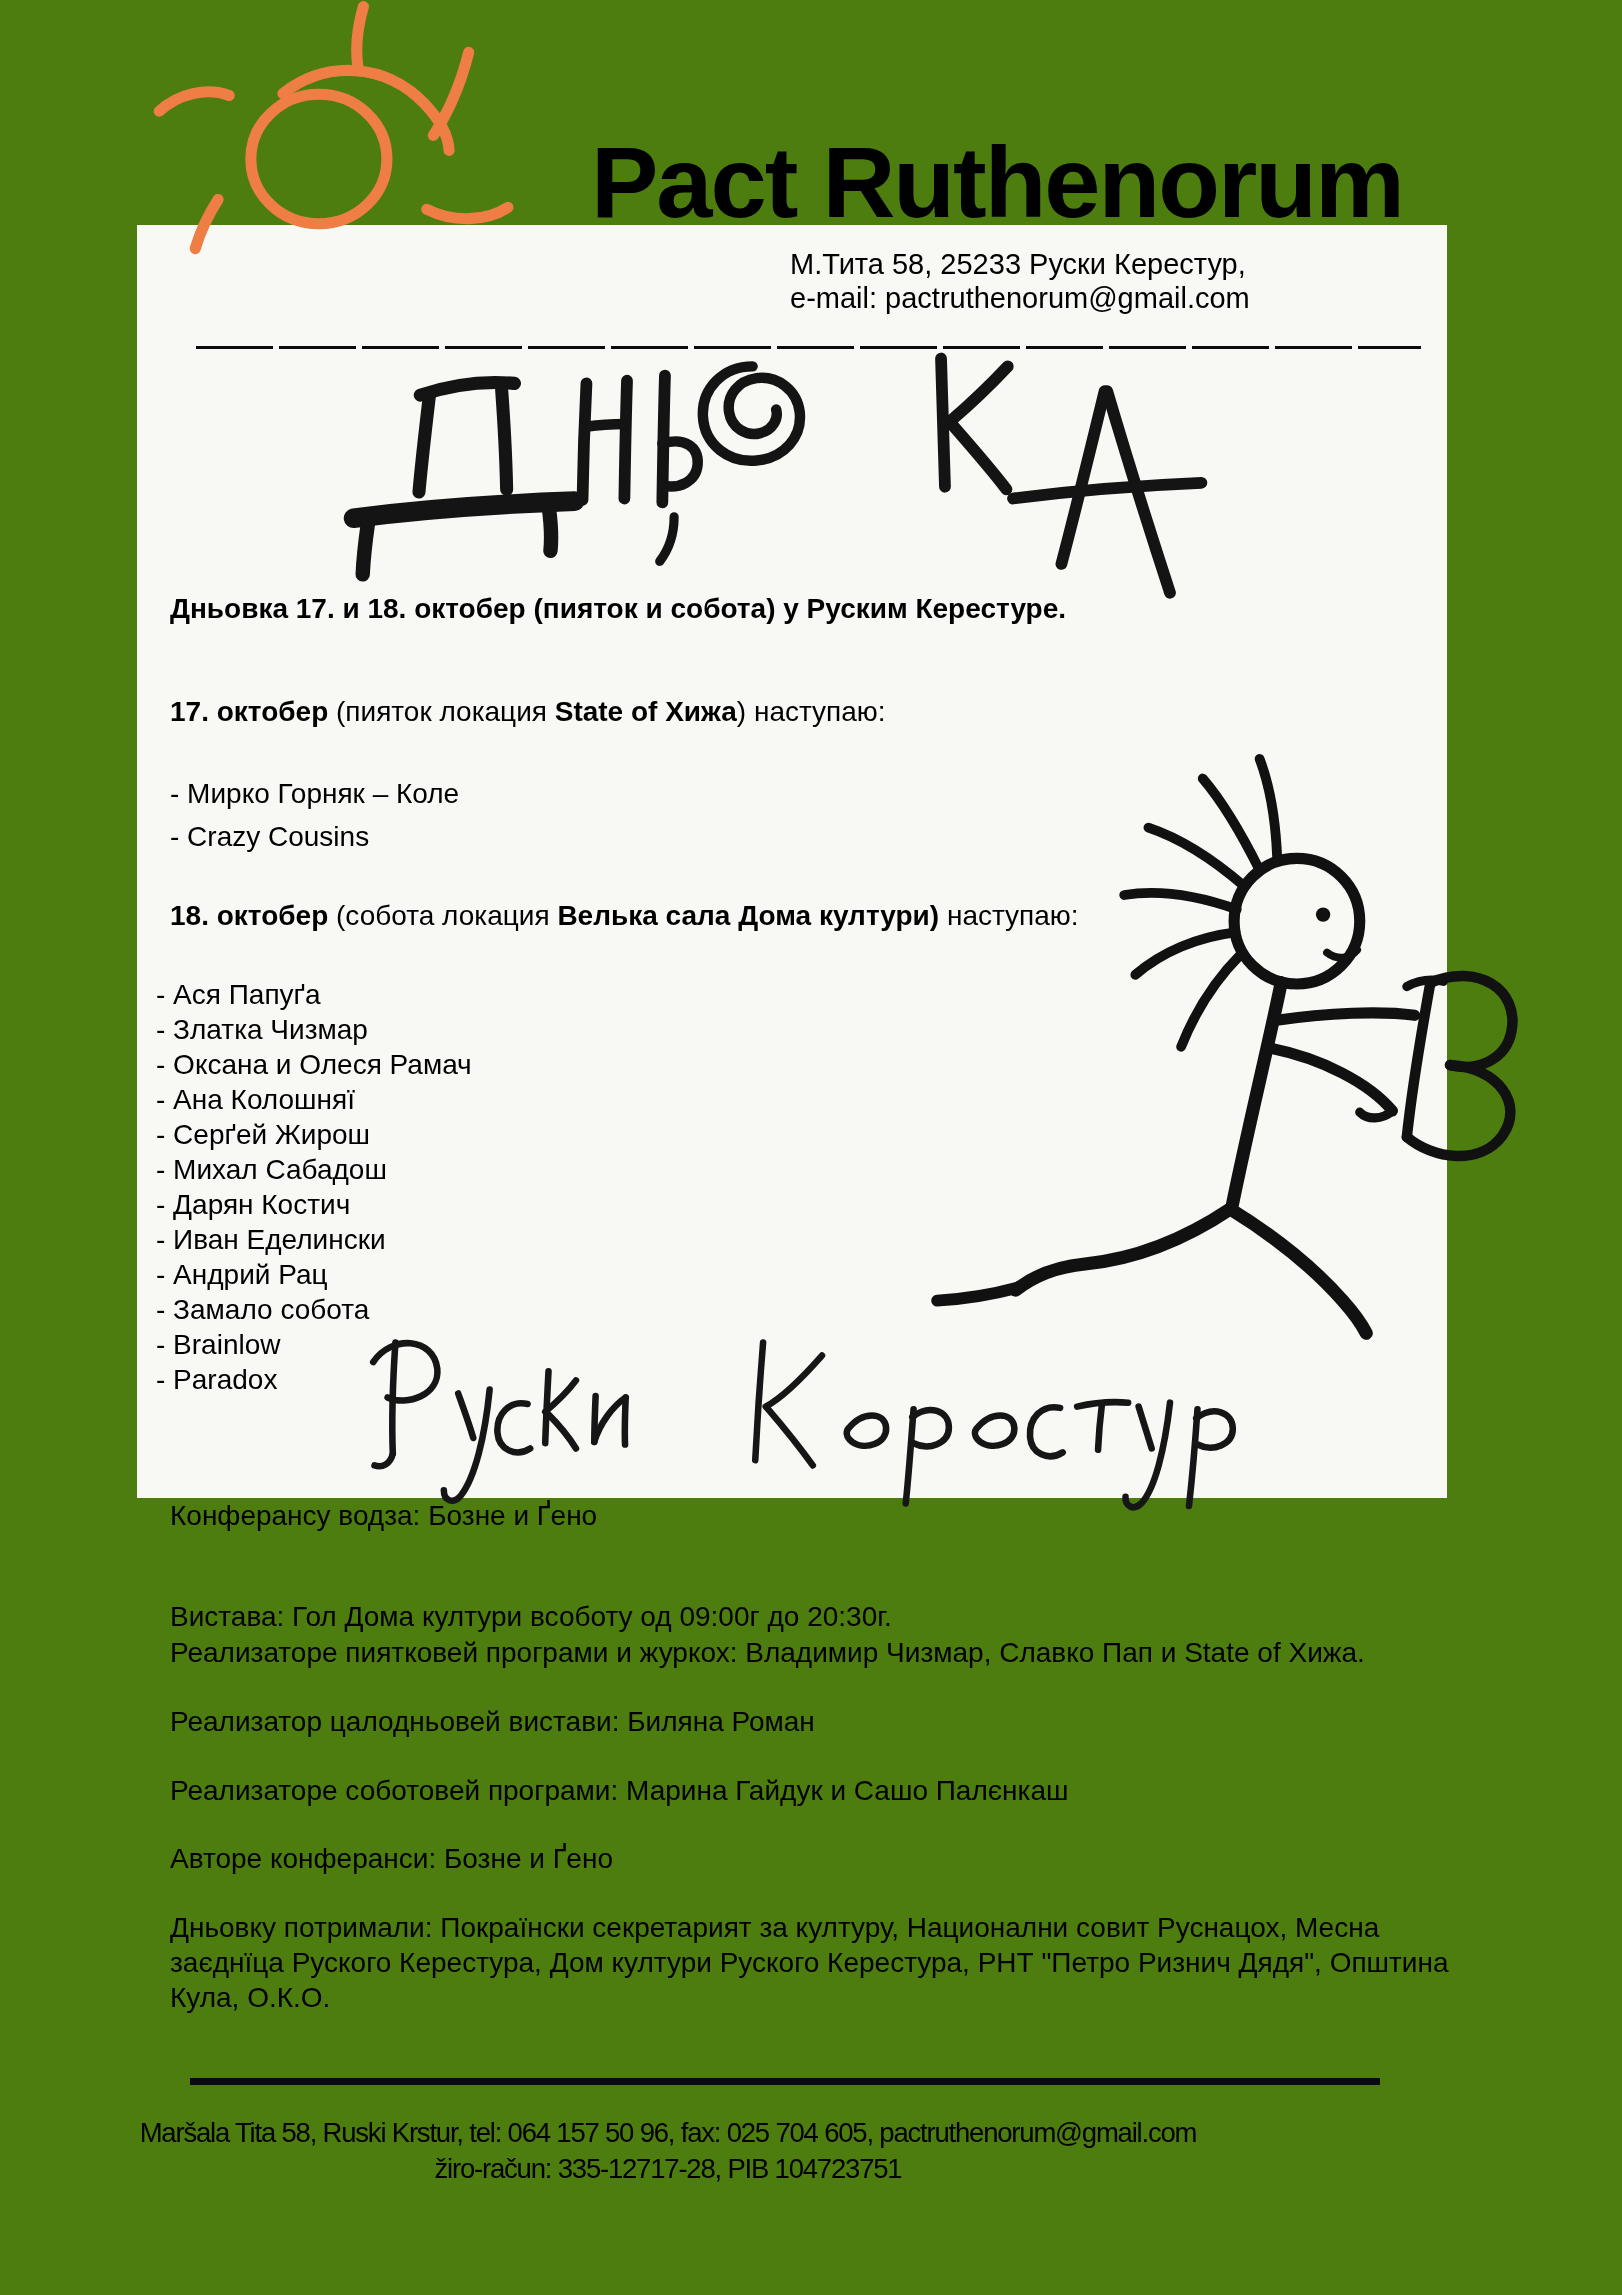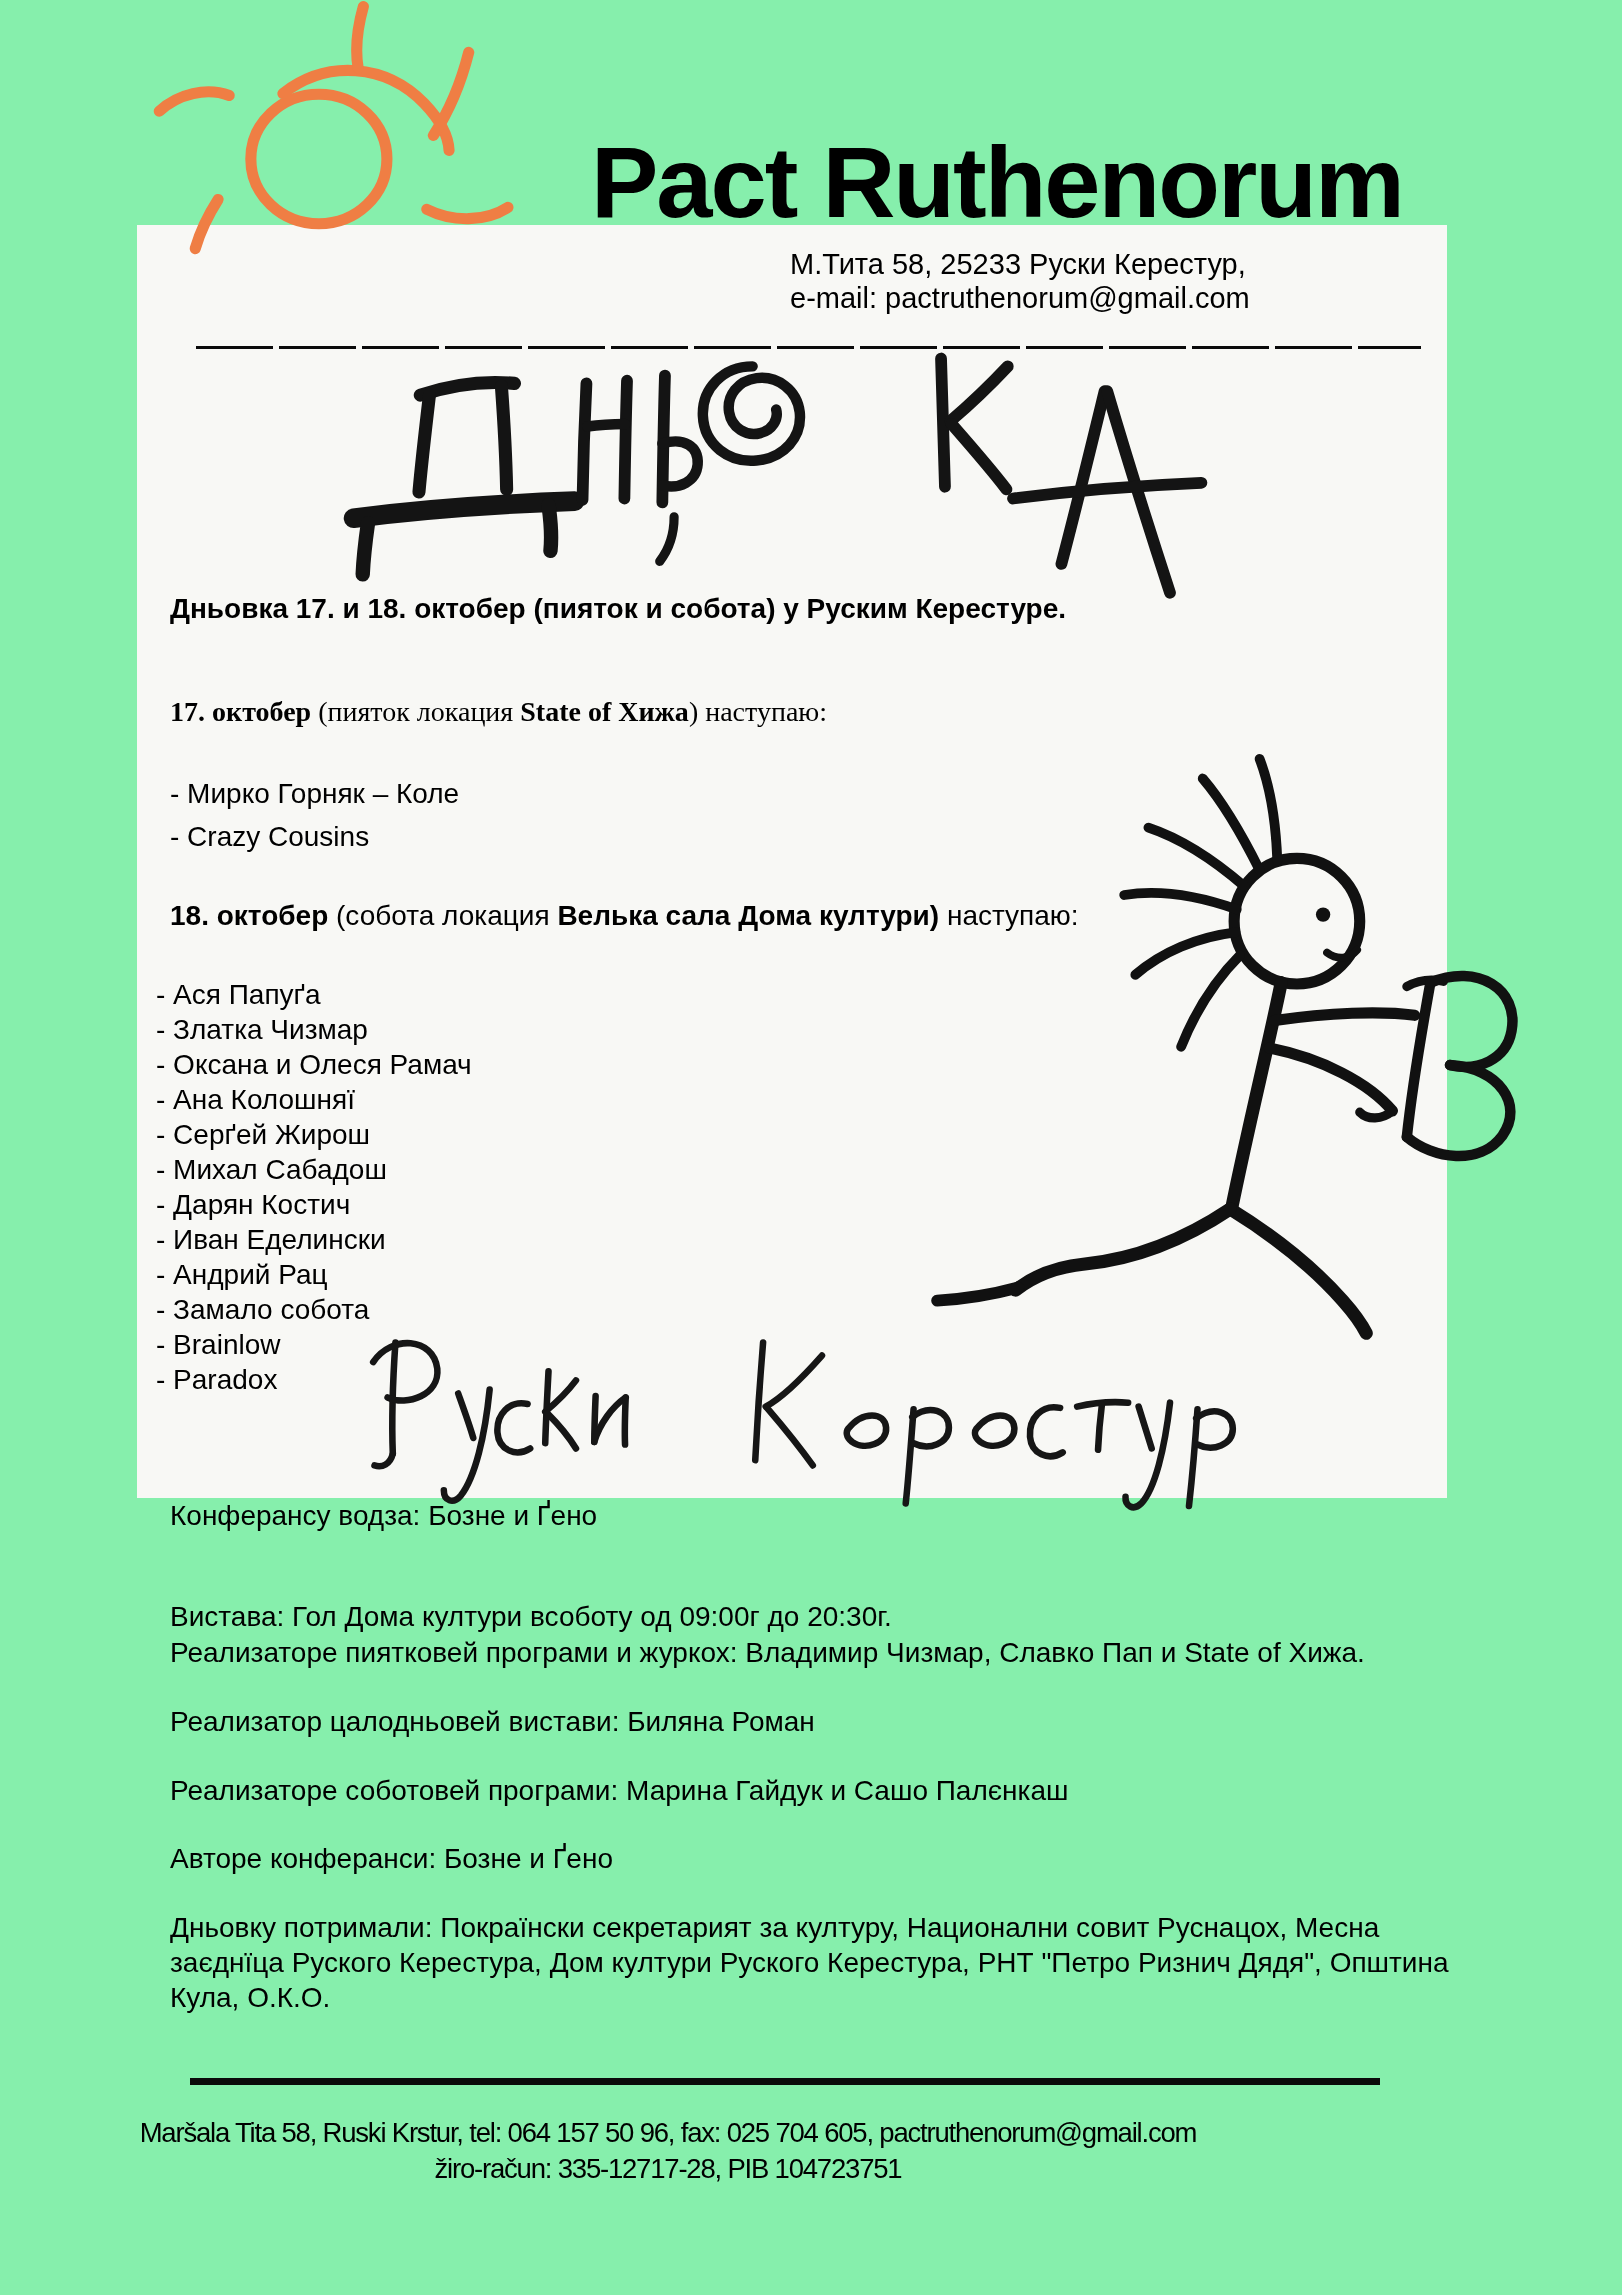--- a/index.html
+++ b/index.html
@@ -1,16 +1,16 @@
 <!DOCTYPE html>
 <html style="font-size:10.5px"><head>
 <meta charset="utf-8">
 <style>
   html,body{margin:0;padding:0;background:#fff;}
-  .page{position:relative;width:1623px;height:2295px;background:#86efac;overflow:hidden;
+  .page{position:relative;width:1623px;height:2295px;background:#4d7c0f;overflow:hidden;
         font-family:"Liberation Sans",sans-serif;color:#000;}
   .band{position:absolute;left:137px;top:225px;width:1310px;height:1273px;background:#f8f8f5;}
   svg.art{position:absolute;left:0;top:0;width:1623px;height:2295px;pointer-events:none;}
   .title{position:absolute;left:591px;top:132px;font-size:101px;font-weight:bold;
          letter-spacing:-2px;line-height:1;white-space:nowrap;}
   .address{position:absolute;left:790px;top:247px;font-size:29px;line-height:34px;}
   .sep{position:absolute;left:196px;top:346px;width:1225px;height:2.6px;
        background:repeating-linear-gradient(90deg,#0a0a0a 0 77px,transparent 77px 83px);}
   .tline{position:absolute;left:170px;font-size:28px;line-height:35px;white-space:nowrap;}
   .bold{font-weight:bold;}
@@ -118,21 +118,21 @@
 
   <div class="address">
     <div>М.Тита 58, 25233 Руски Керестур,</div>
     <div>e-mail: pactruthenorum@gmail.com</div>
   </div>
 
   <div class="sep"></div>
 
   <div class="tline bold" style="top:591px;">Дньовка 17. и 18. октобер (пияток и собота) у Руским Керестуре.</div>
 
-  <div class="tline" style="top:694px;font-family:Liberation Serif, serif;">
+  <div class="tline" style="top:694px;">
     <span class="bold">17. октобер</span><span> (пияток локация </span><span class="bold">State of Хижа</span><span>) наступаю:</span>
   </div>
 
   <div class="tline" style="top:776px;">- Мирко Горняк – Коле</div>
   <div class="tline" style="top:819px;">- Crazy Cousins</div>
 
   <div class="tline" style="top:898px;">
     <span class="bold">18. октобер</span><span> (собота локация </span><span class="bold">Велька сала Дома култури)</span><span> наступаю:</span>
   </div>
 

